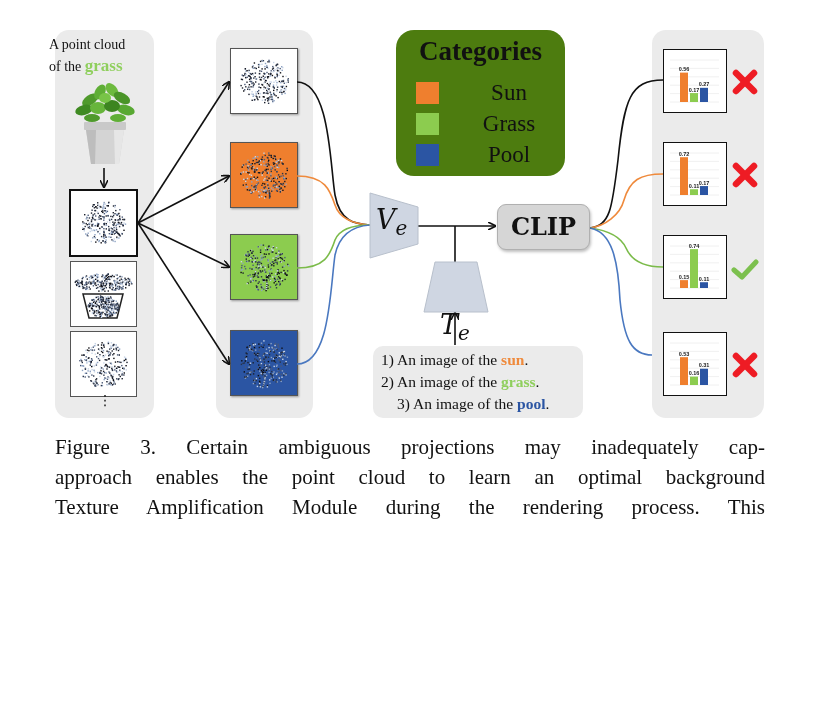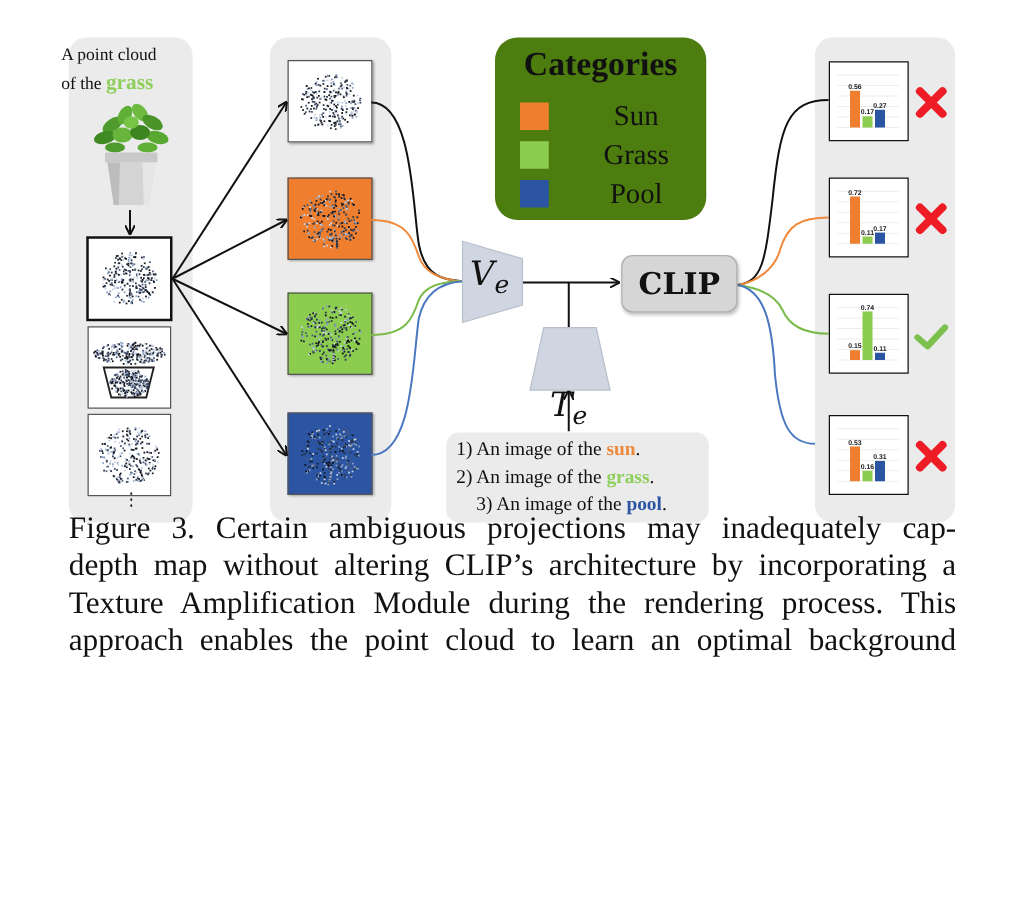--- a/index.html
+++ b/index.html
@@ -12,25 +12,25 @@
   .thumb { position:absolute; background:#fff; border:1px solid #555; box-sizing:border-box; overflow:hidden; }
   .thumb.sel { border:2px solid #111; }
   .proj { position:absolute; width:68px; height:66px; border:1px solid #555; box-sizing:border-box; box-shadow:1px 1px 2px rgba(0,0,0,0.35); overflow:hidden; }
   .cat-box { position:absolute; left:396px; top:30px; width:169px; height:146px; background:#4d7c0f; border-radius:18px; }
   .cat-title { position:absolute; left:0; top:6px; width:169px; text-align:center; font-weight:bold; font-size:27px; }
   .cat-row { position:absolute; left:20px; width:140px; height:26px; }
   .cat-sw { position:absolute; left:0; top:2px; width:23px; height:22px; }
   .cat-lbl { position:absolute; left:48px; top:0; width:90px; text-align:center; font-size:23px; line-height:26px; }
   .enc { position:absolute; font-weight:normal; font-style:italic; font-family:"DejaVu Serif", serif; }
   .clip { position:absolute; left:497px; top:204px; width:93px; height:46px; background:#d6d6d6; border:1px solid #b0b0b0; border-radius:9px; box-sizing:border-box; box-shadow:1px 2px 3px rgba(0,0,0,0.25); text-align:center; font-family:"DejaVu Serif", serif; font-weight:bold; font-size:24px; line-height:44px; }
-  .prompts { position:absolute; left:357px; top:346px; width:210px; height:72px; background:#ebebeb; border-radius:10px; }
+  .prompts { position:absolute; left:373px; top:346px; width:210px; height:72px; background:#ebebeb; border-radius:10px; }
   .prompt { position:absolute; left:8px; font-size:15.5px; line-height:20px; white-space:nowrap; }
   .chart-card { position:absolute; left:663px; width:64px; height:64px; background:#fff; border:1.5px solid #111; box-sizing:border-box; }
   .verdict { position:absolute; left:731px; width:28px; height:28px; }
-  .caption { position:absolute; left:55px; top:408px; width:710px; font-size:25px; line-height:30px; text-align:justify; }
+  .caption { position:absolute; left:55px; top:432px; width:710px; font-size:21px; line-height:30px; text-align:justify; }
   .cap-line { display:block; text-align:justify; text-align-last:justify; white-space:nowrap; }
   .cap-line.last { text-align-last:left; }
   .dots { position:absolute; left:98px; top:398px; font-size:14px; line-height:5px; width:10px; text-align:center; }
 </style>
 </head>
 <body>
 
 <div class="panel" style="left:55px;top:30px;width:99px;height:388px;"></div>
 <div class="panel" style="left:216px;top:30px;width:97px;height:388px;"></div>
 <div class="panel" style="left:652px;top:30px;width:112px;height:388px;"></div>
@@ -2326,16 +2326,15 @@
 <svg class="verdict" style="top:255px;" viewBox="0 0 28 28">
     <path d="M3 15 L11 22 L25 7" fill="none" stroke="#7cc04e" stroke-width="5" stroke-linecap="round" stroke-linejoin="round"></path>
   </svg>
 <svg class="verdict" style="top:351px;" viewBox="0 0 28 28">
     <path d="M5 5 L23 23" stroke="#ee1c24" stroke-width="6.5" stroke-linecap="round"></path>
     <path d="M23 5 L5 23" stroke="#ee1c24" stroke-width="6.5" stroke-linecap="round"></path>
   </svg>
 
 <div class="caption">
   <span class="cap-line">Figure 3.  Certain ambiguous projections may inadequately cap-</span>
-  <span class="cap-line">depth map without altering CLIP’s architecture by incorporating a</span>
+  <span class="cap-line">approach enables the point cloud to learn an optimal background</span>
   <span class="cap-line">Texture Amplification Module during the rendering process. This</span>
-  <span class="cap-line">approach enables the point cloud to learn an optimal background</span>
 </div>
 
 </body></html>

